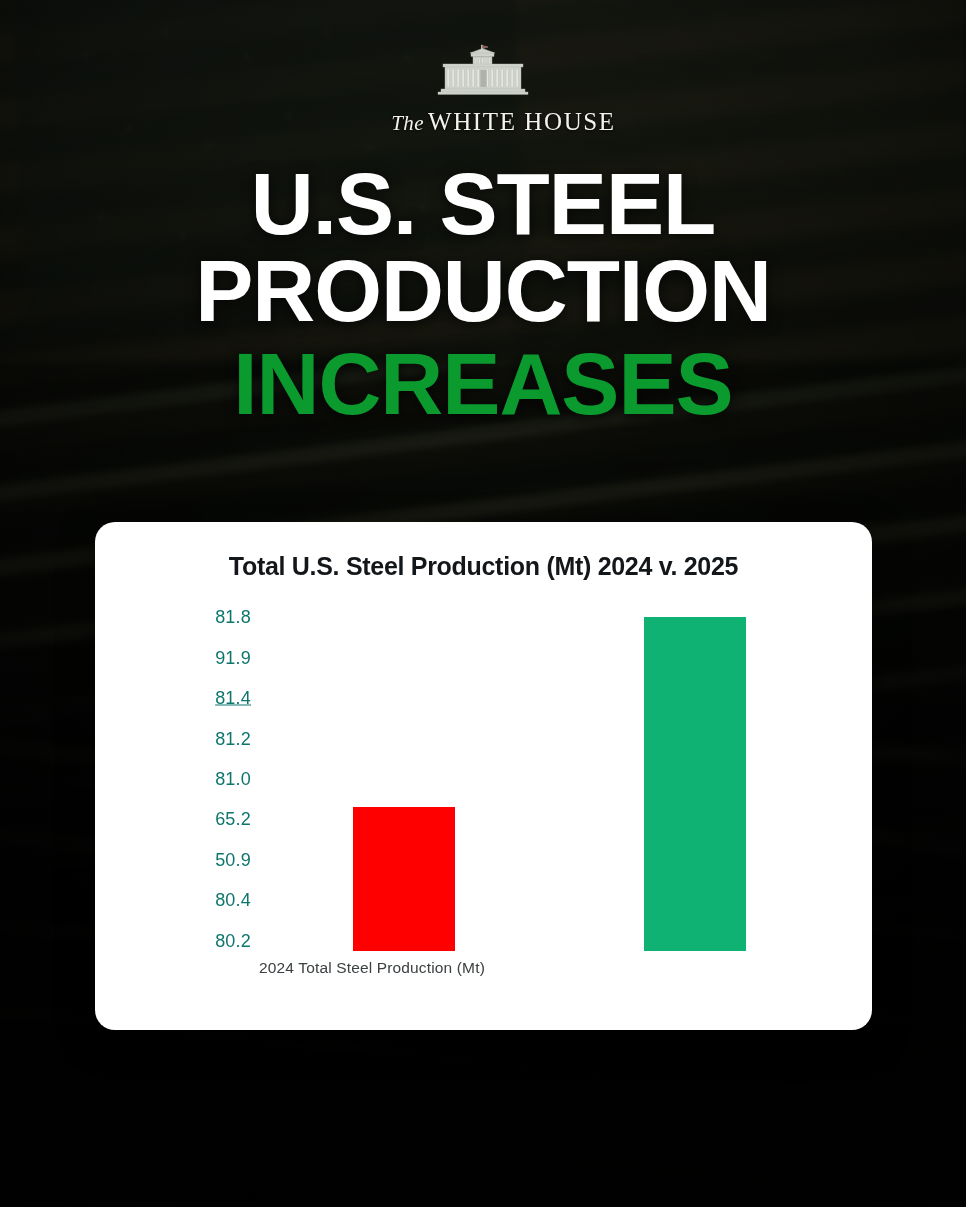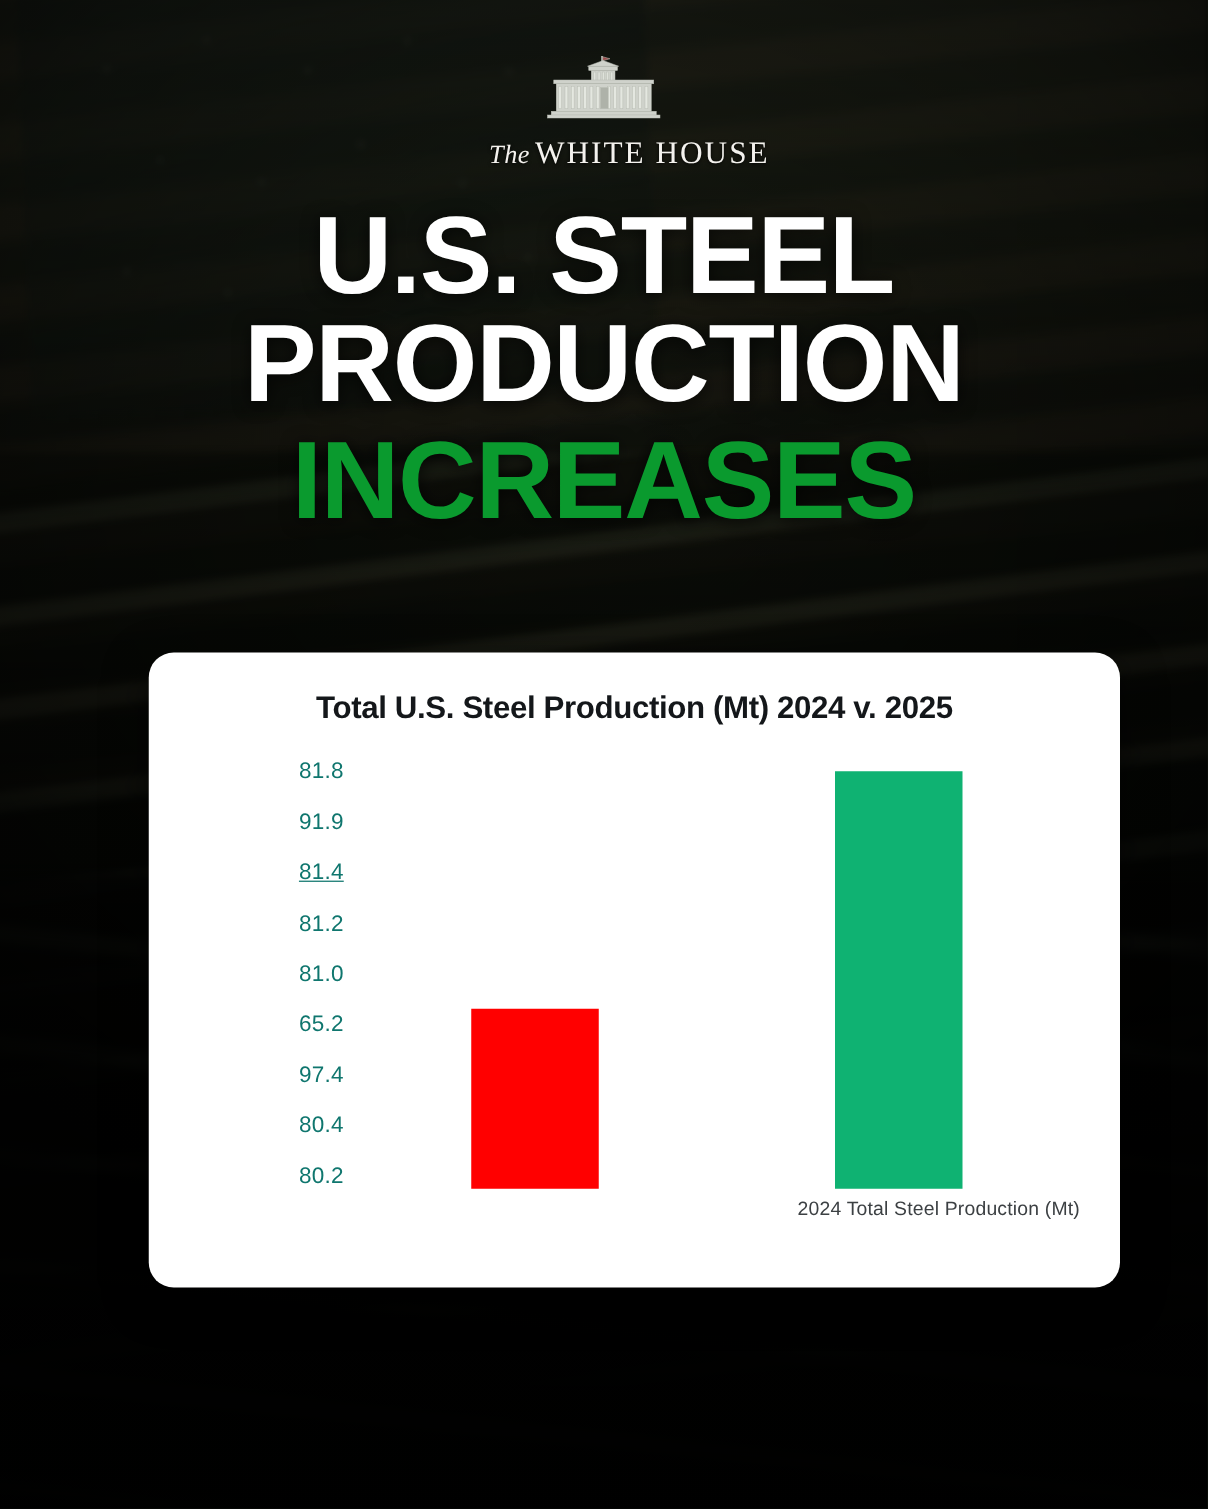--- a/index.html
+++ b/index.html
@@ -107,21 +107,20 @@
 
   
   #chart-card {
     position:absolute;
     left:95px; top:522px;
     width:777px; height:508px;
     background:#ffffff;
     border-radius:20px;
     box-shadow:0 10px 34px rgba(0,0,0,.55);
     z-index:6;
-    margin-left:24px;
   }
   .chart-title {
     text-align:center;
     font-size:25px;
     font-weight:bold;
     color:#14171a;
     letter-spacing:-.3px;
     margin-top:30px;
   }
   .plot {
@@ -146,21 +145,21 @@
   }
   .xlabels {
     position:absolute;
     left:140px; right:8px;
     top:352px;
     display:flex;
   }
   .xlabel {
     font-size:15.5px;
     color:#3c4043;
-    text-align:right;
+    text-align:left;
     letter-spacing:.15px;
     white-space:nowrap;
   }
 </style>
 </head>
 <body>
 
 <div id="bg">
   <div class="bg-flag"></div>
   <div class="bg-stripes"></div>
@@ -226,21 +225,21 @@
 <div id="chart-card">
   <div class="chart-title">Total U.S. Steel Production (Mt) 2024 v. 2025</div>
   <div class="plot">
     <div class="ylabels" id="ylabels">
         <div class="ytick" style="top: 10.1176px;">81.8</div>
         <div class="ytick" style="top: 50.5882px;">91.9</div>
         <div class="ytick" style="top: 91.0588px; text-decoration: underline;">81.4</div>
         <div class="ytick" style="top: 131.529px;">81.2</div>
         <div class="ytick" style="top: 172px;">81.0</div>
         <div class="ytick" style="top: 212.471px;">65.2</div>
-        <div class="ytick" style="top: 252.941px;">97.4</div>
+        <div class="ytick" style="top: 252.941px;">50.9</div>
         <div class="ytick" style="top: 293.412px;">80.4</div>
         <div class="ytick" style="top: 333.882px;">80.2</div>
       </div>
     <div class="bars" id="bars">
         <div class="bar" style="background: rgb(255, 0, 0); height: 143.671px; width: 17.5%; left: 16.25%;"></div>
         <div class="bar" style="background: rgb(15, 178, 114); height: 333.882px; width: 17.5%; left: 66.25%;"></div>
       </div>
     <div class="xlabels" id="xlabels">
         <div class="xlabel" style="flex: 1 1 0px;">2024 Total Steel Production (Mt)</div>
       </div>

